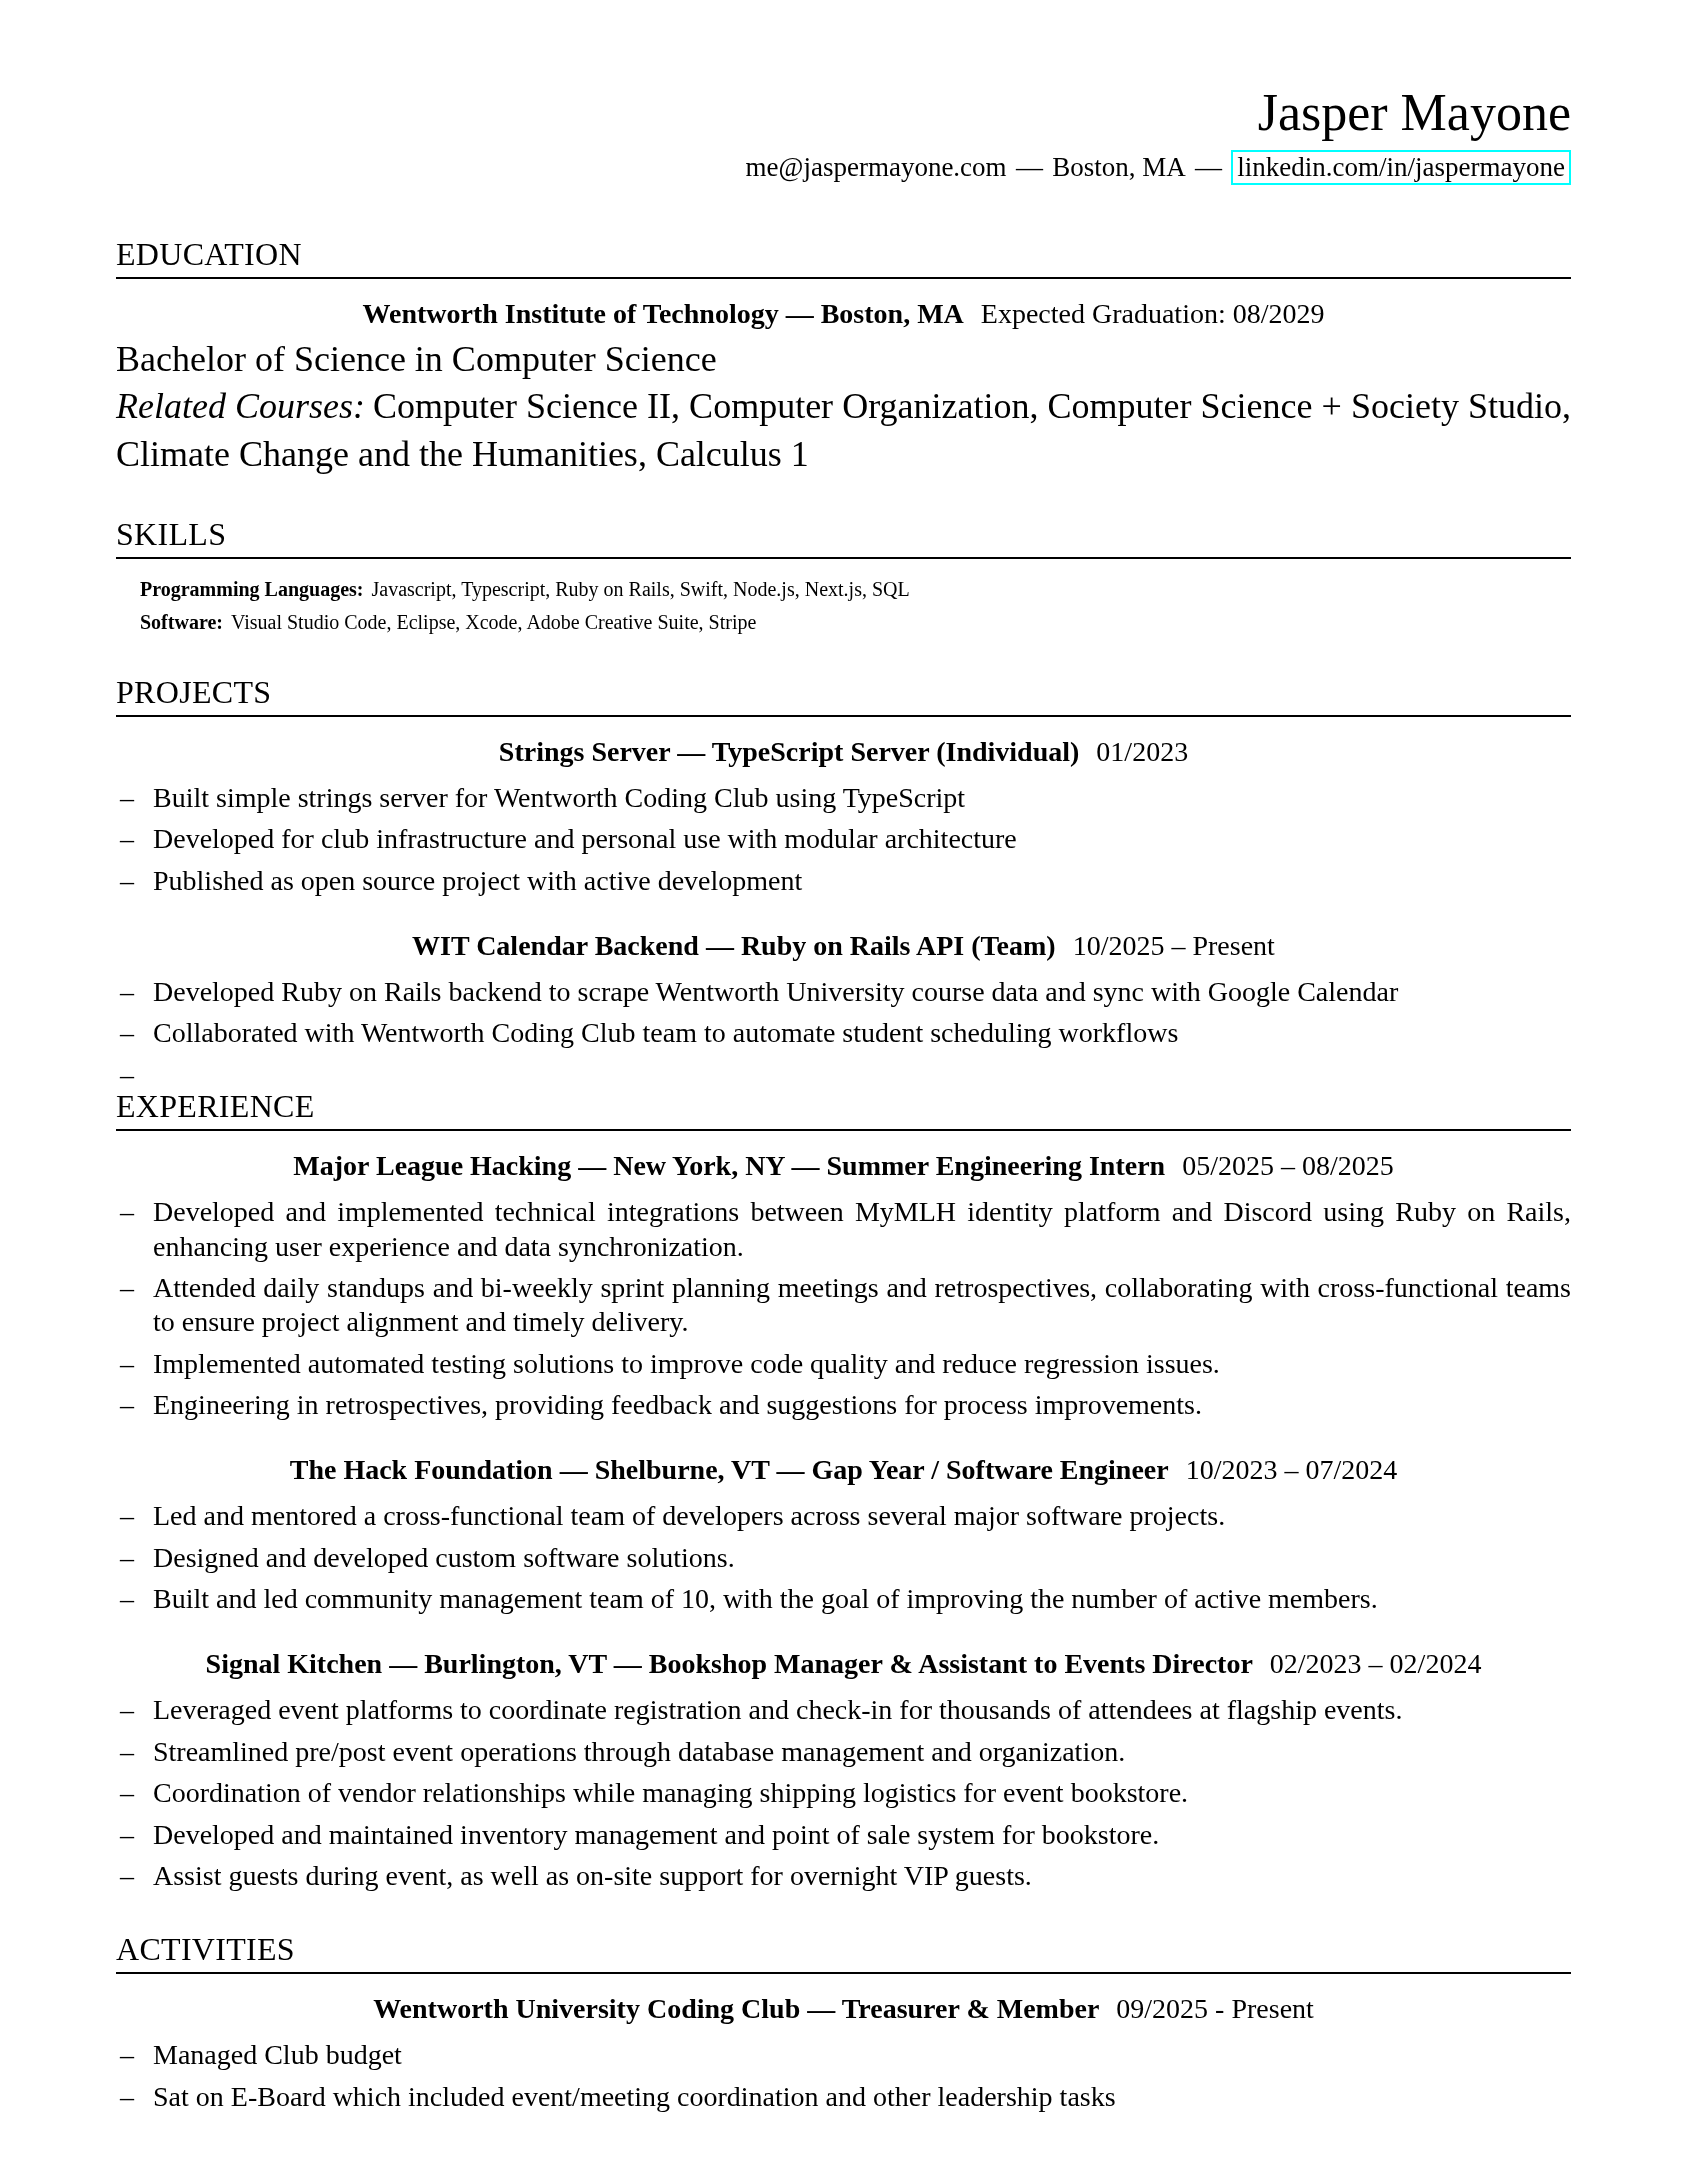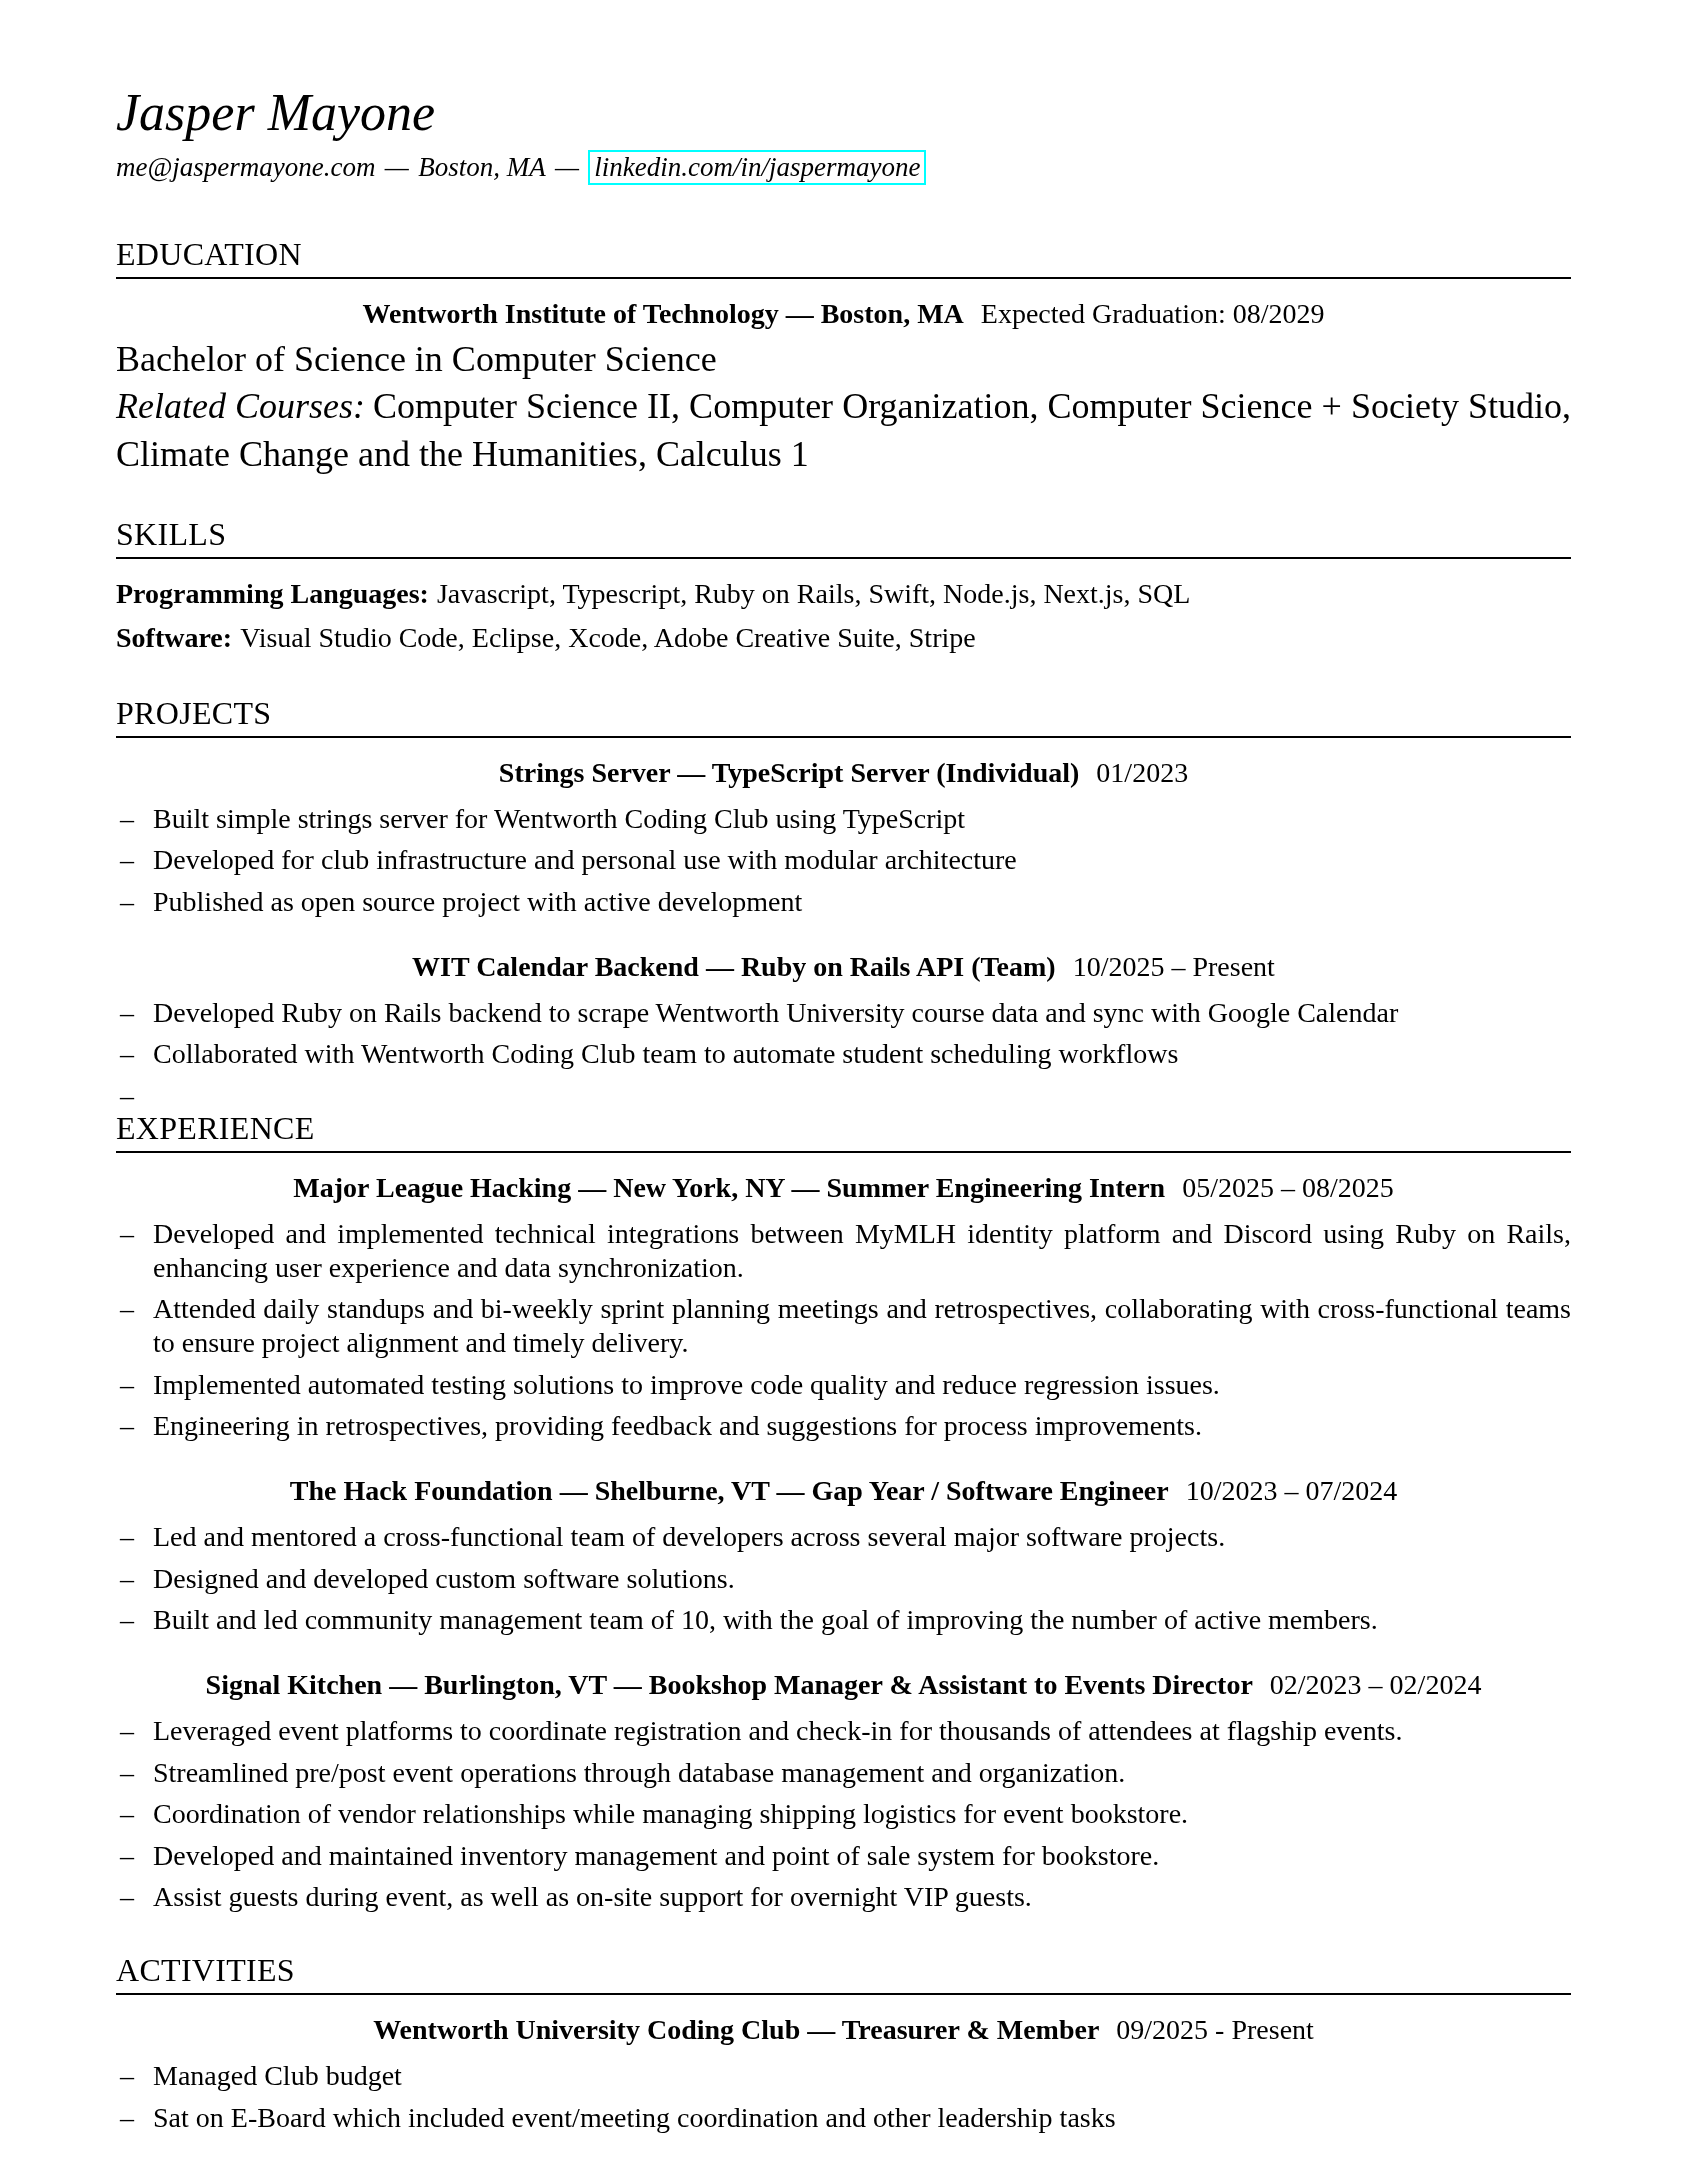--- a/index.html
+++ b/index.html
@@ -15,23 +15,22 @@
   }
   .page {
     box-sizing: border-box;
     width: 1687px;
     height: 2183px;
     padding: 86px 116px 26.5px 116px;
     overflow: hidden;
   }
   
   .head {
-    text-align: left;
+    text-align: right;
     margin-bottom: 52px;
-    font-style: italic;
   }
   .name {
     font-size: 52px;
     font-weight: 400;
     line-height: 1.05;
     margin: 0;
   }
   .contact {
     margin-top: 10.6px;
     font-size: 27px;
@@ -81,23 +80,24 @@
   }
   .courses {
     text-align: justify;
     margin-top: 0;
   }
   .ital {
     font-style: italic;
     margin-right: 8px;
   }
   .skill-row {
-    font-size: 28px;
+    font-size: 20px;
     line-height: 1.32;
     margin-top: 6.6px;
+    margin-left: 24px;
   }
   .skill-row .lbl {
     font-weight: 700;
     margin-right: 8px;
   }
   ul.bullets {
     list-style: none;
     margin: 12px 0 0 0;
     padding: 0;
     font-size: 28px;

